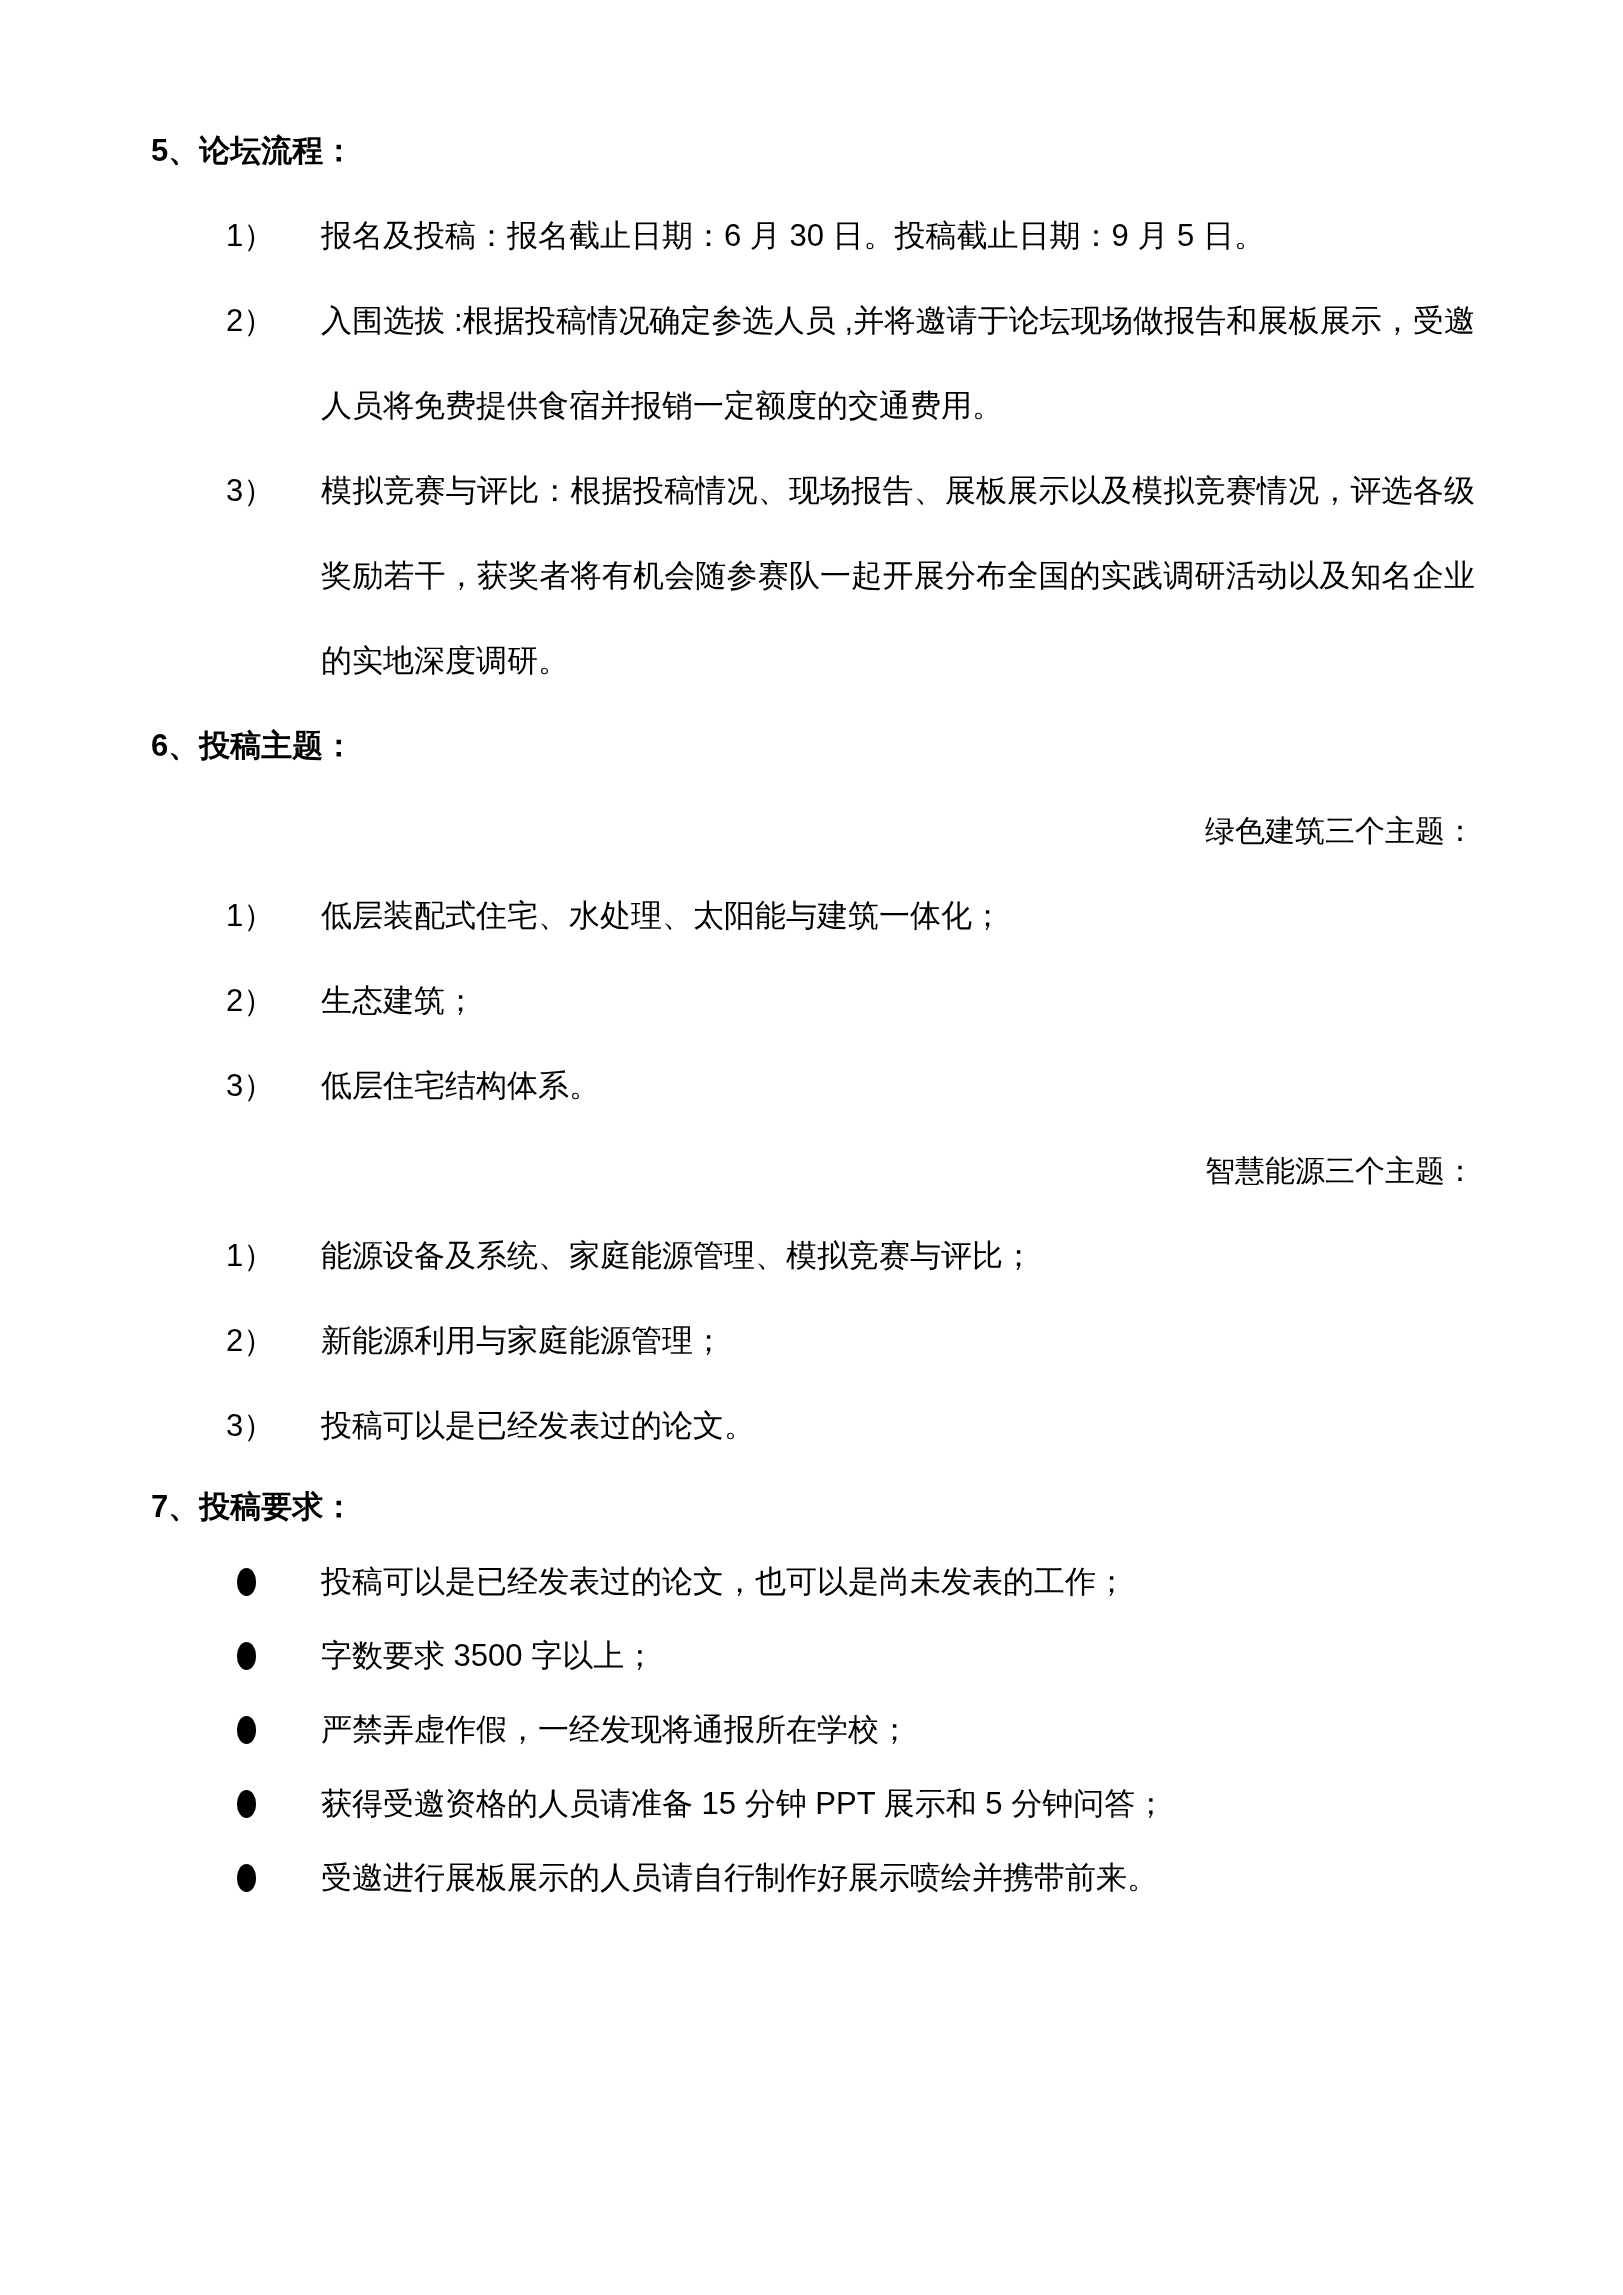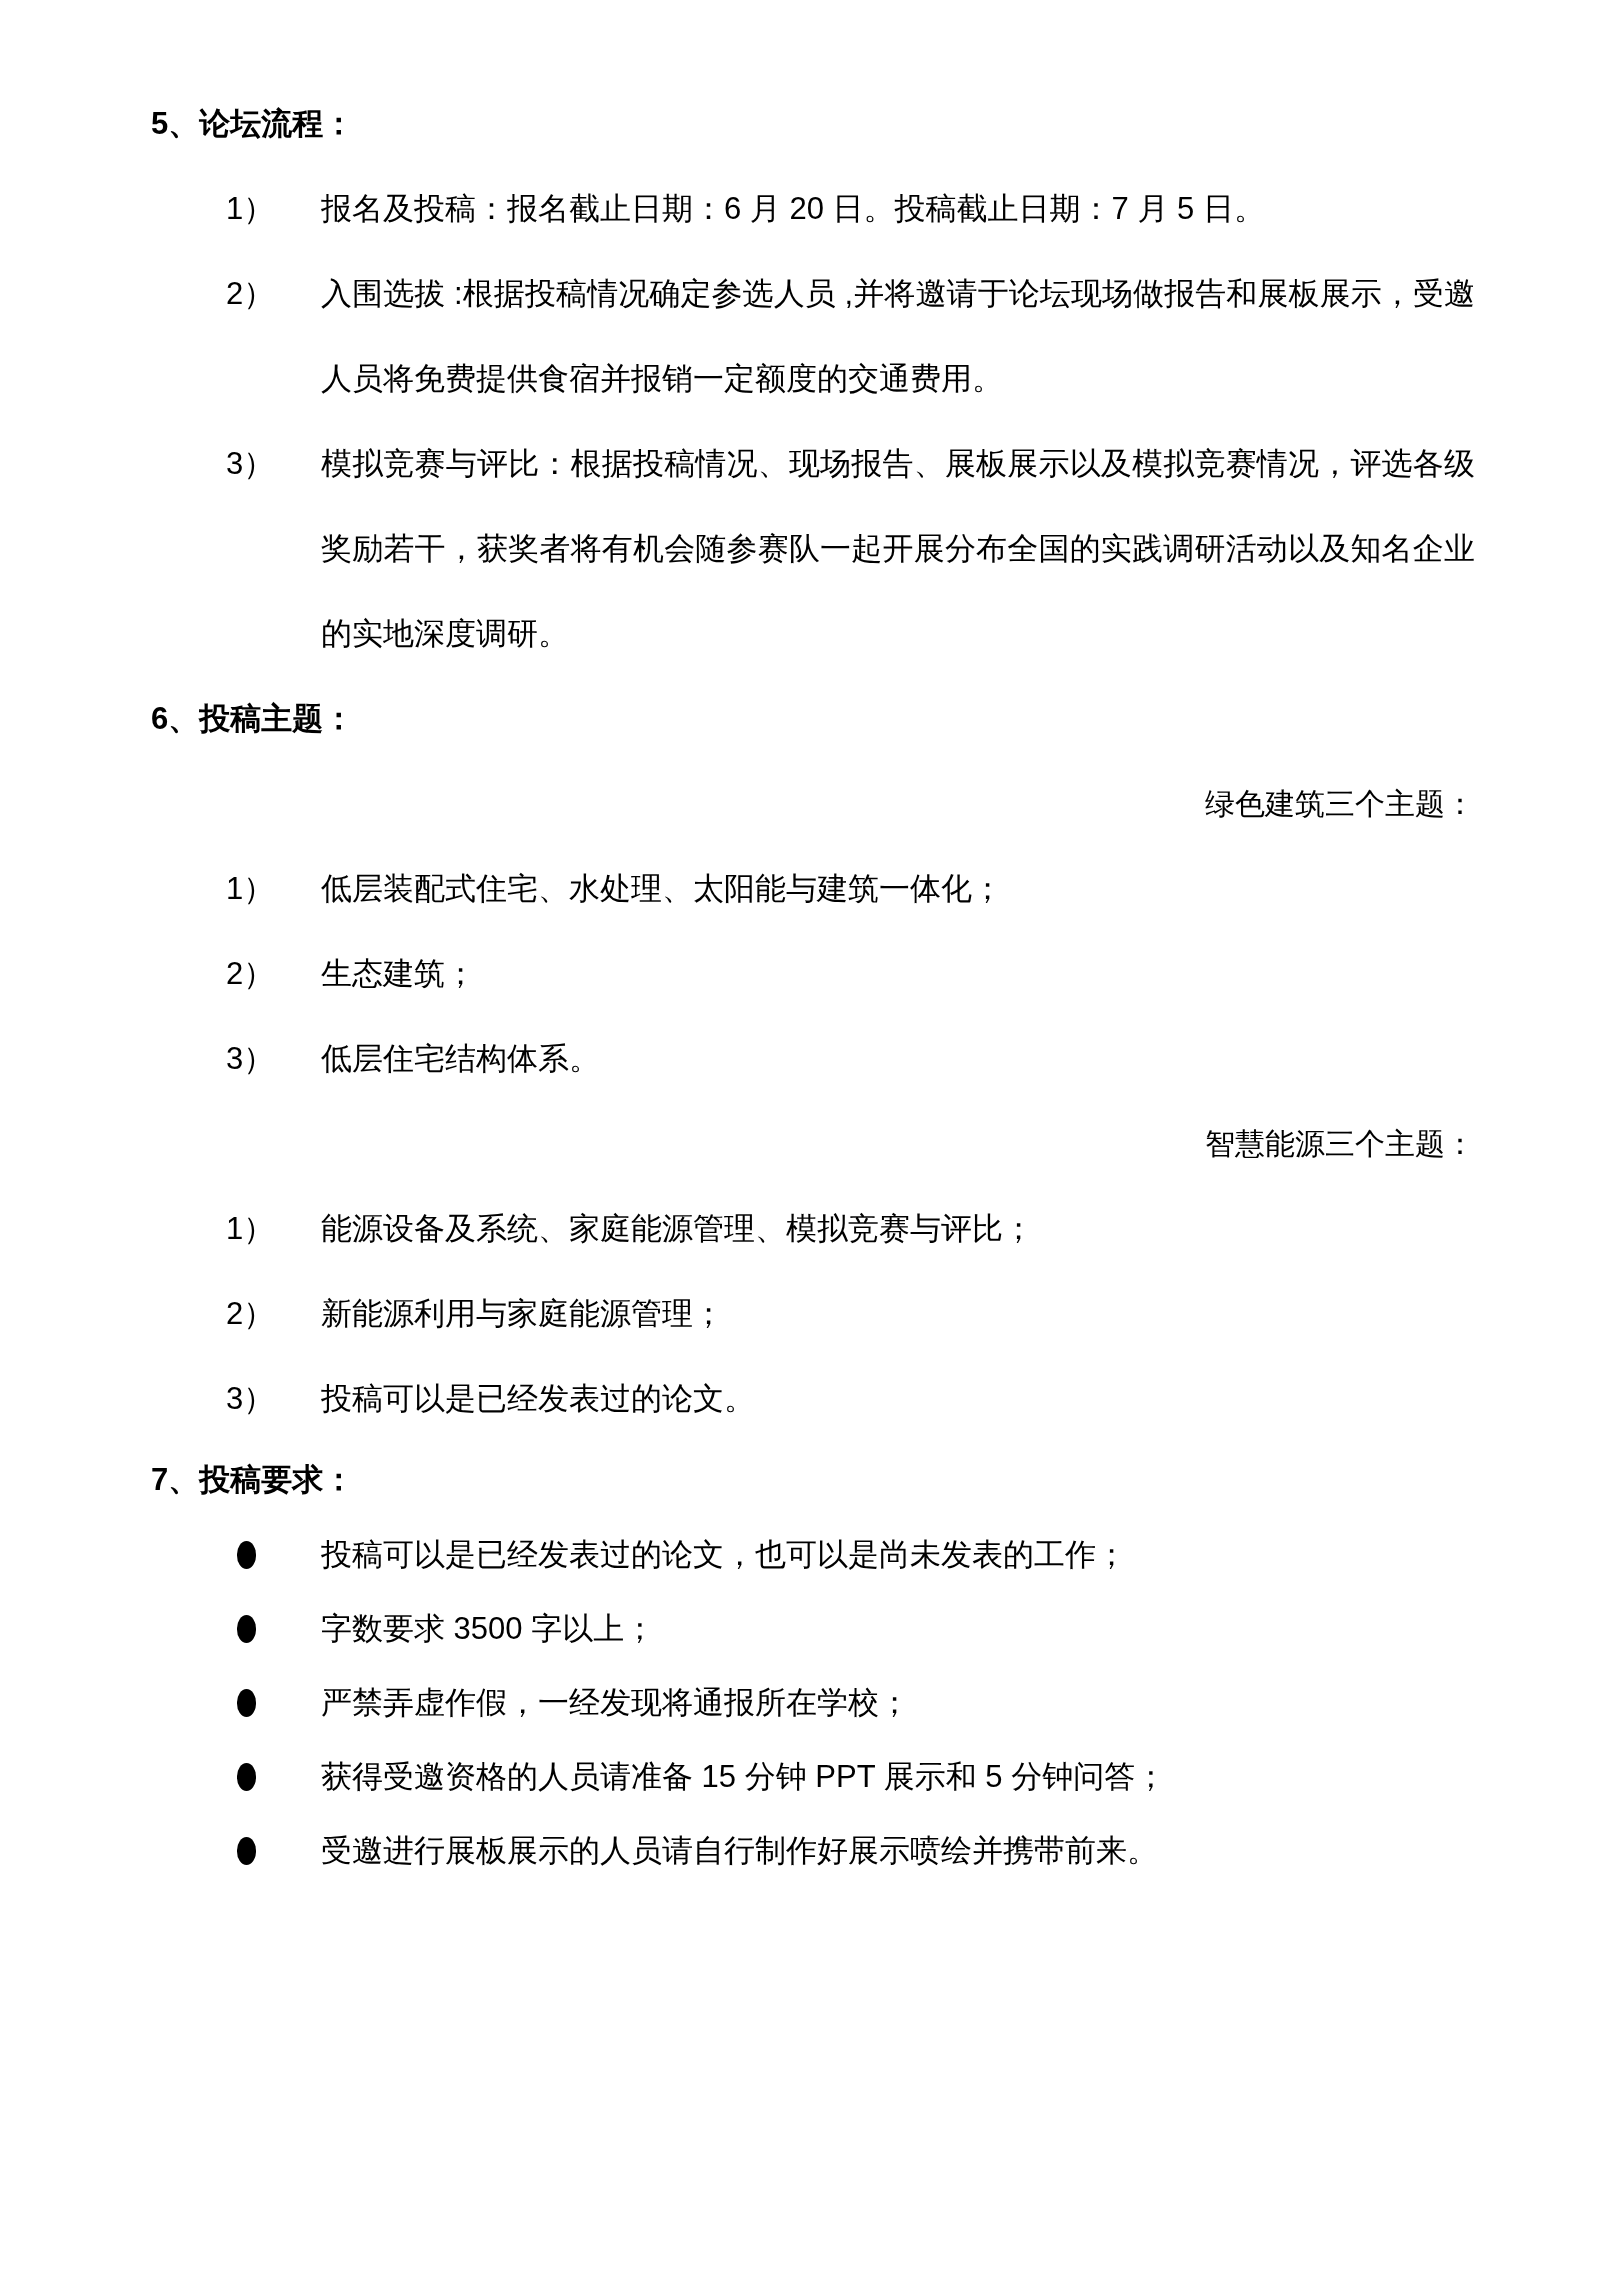--- a/index.html
+++ b/index.html
@@ -5,21 +5,21 @@
   html, body {
     margin: 0;
     padding: 0;
     background: #ffffff;
   }
   .page {
     position: relative;
     width: 1623px;
     height: 2053px;
     box-sizing: border-box;
-    padding: 81px 148px 0 151px;
+    padding: 108px 148px 0 151px;
     background: #ffffff;
     color: #000000;
     font-family: "Liberation Sans", sans-serif;
     overflow: hidden;
   }
   .sec-heading {
     font-size: 31px;
     font-weight: bold;
     line-height: 85px;
     white-space: nowrap;
@@ -83,21 +83,21 @@
 </style>
 </head>
 <body>
 
 <div class="page">
 
   <div class="sec-heading">5、论坛流程：</div>
 
   <div class="nitem">
     <span class="nmarker">1）</span>
-    <span class="ntext">报名及投稿：报名截止日期：6 月 20 日。投稿截止日期：7 月 5 日。</span>
+    <span class="ntext">报名及投稿：报名截止日期：6 月 30 日。投稿截止日期：9 月 5 日。</span>
   </div>
   <div class="nitem">
     <span class="nmarker">2）</span>
     <span class="ntext">入围选拔 :根据投稿情况确定参选人员 ,并将邀请于论坛现场做报告和展板展示，受邀人员将免费提供食宿并报销一定额度的交通费用。</span>
   </div>
   <div class="nitem">
     <span class="nmarker">3）</span>
     <span class="ntext">模拟竞赛与评比：根据投稿情况、现场报告、展板展示以及模拟竞赛情况，评选各级奖励若干，获奖者将有机会随参赛队一起开展分布全国的实践调研活动以及知名企业的实地深度调研。</span>
   </div>
 

